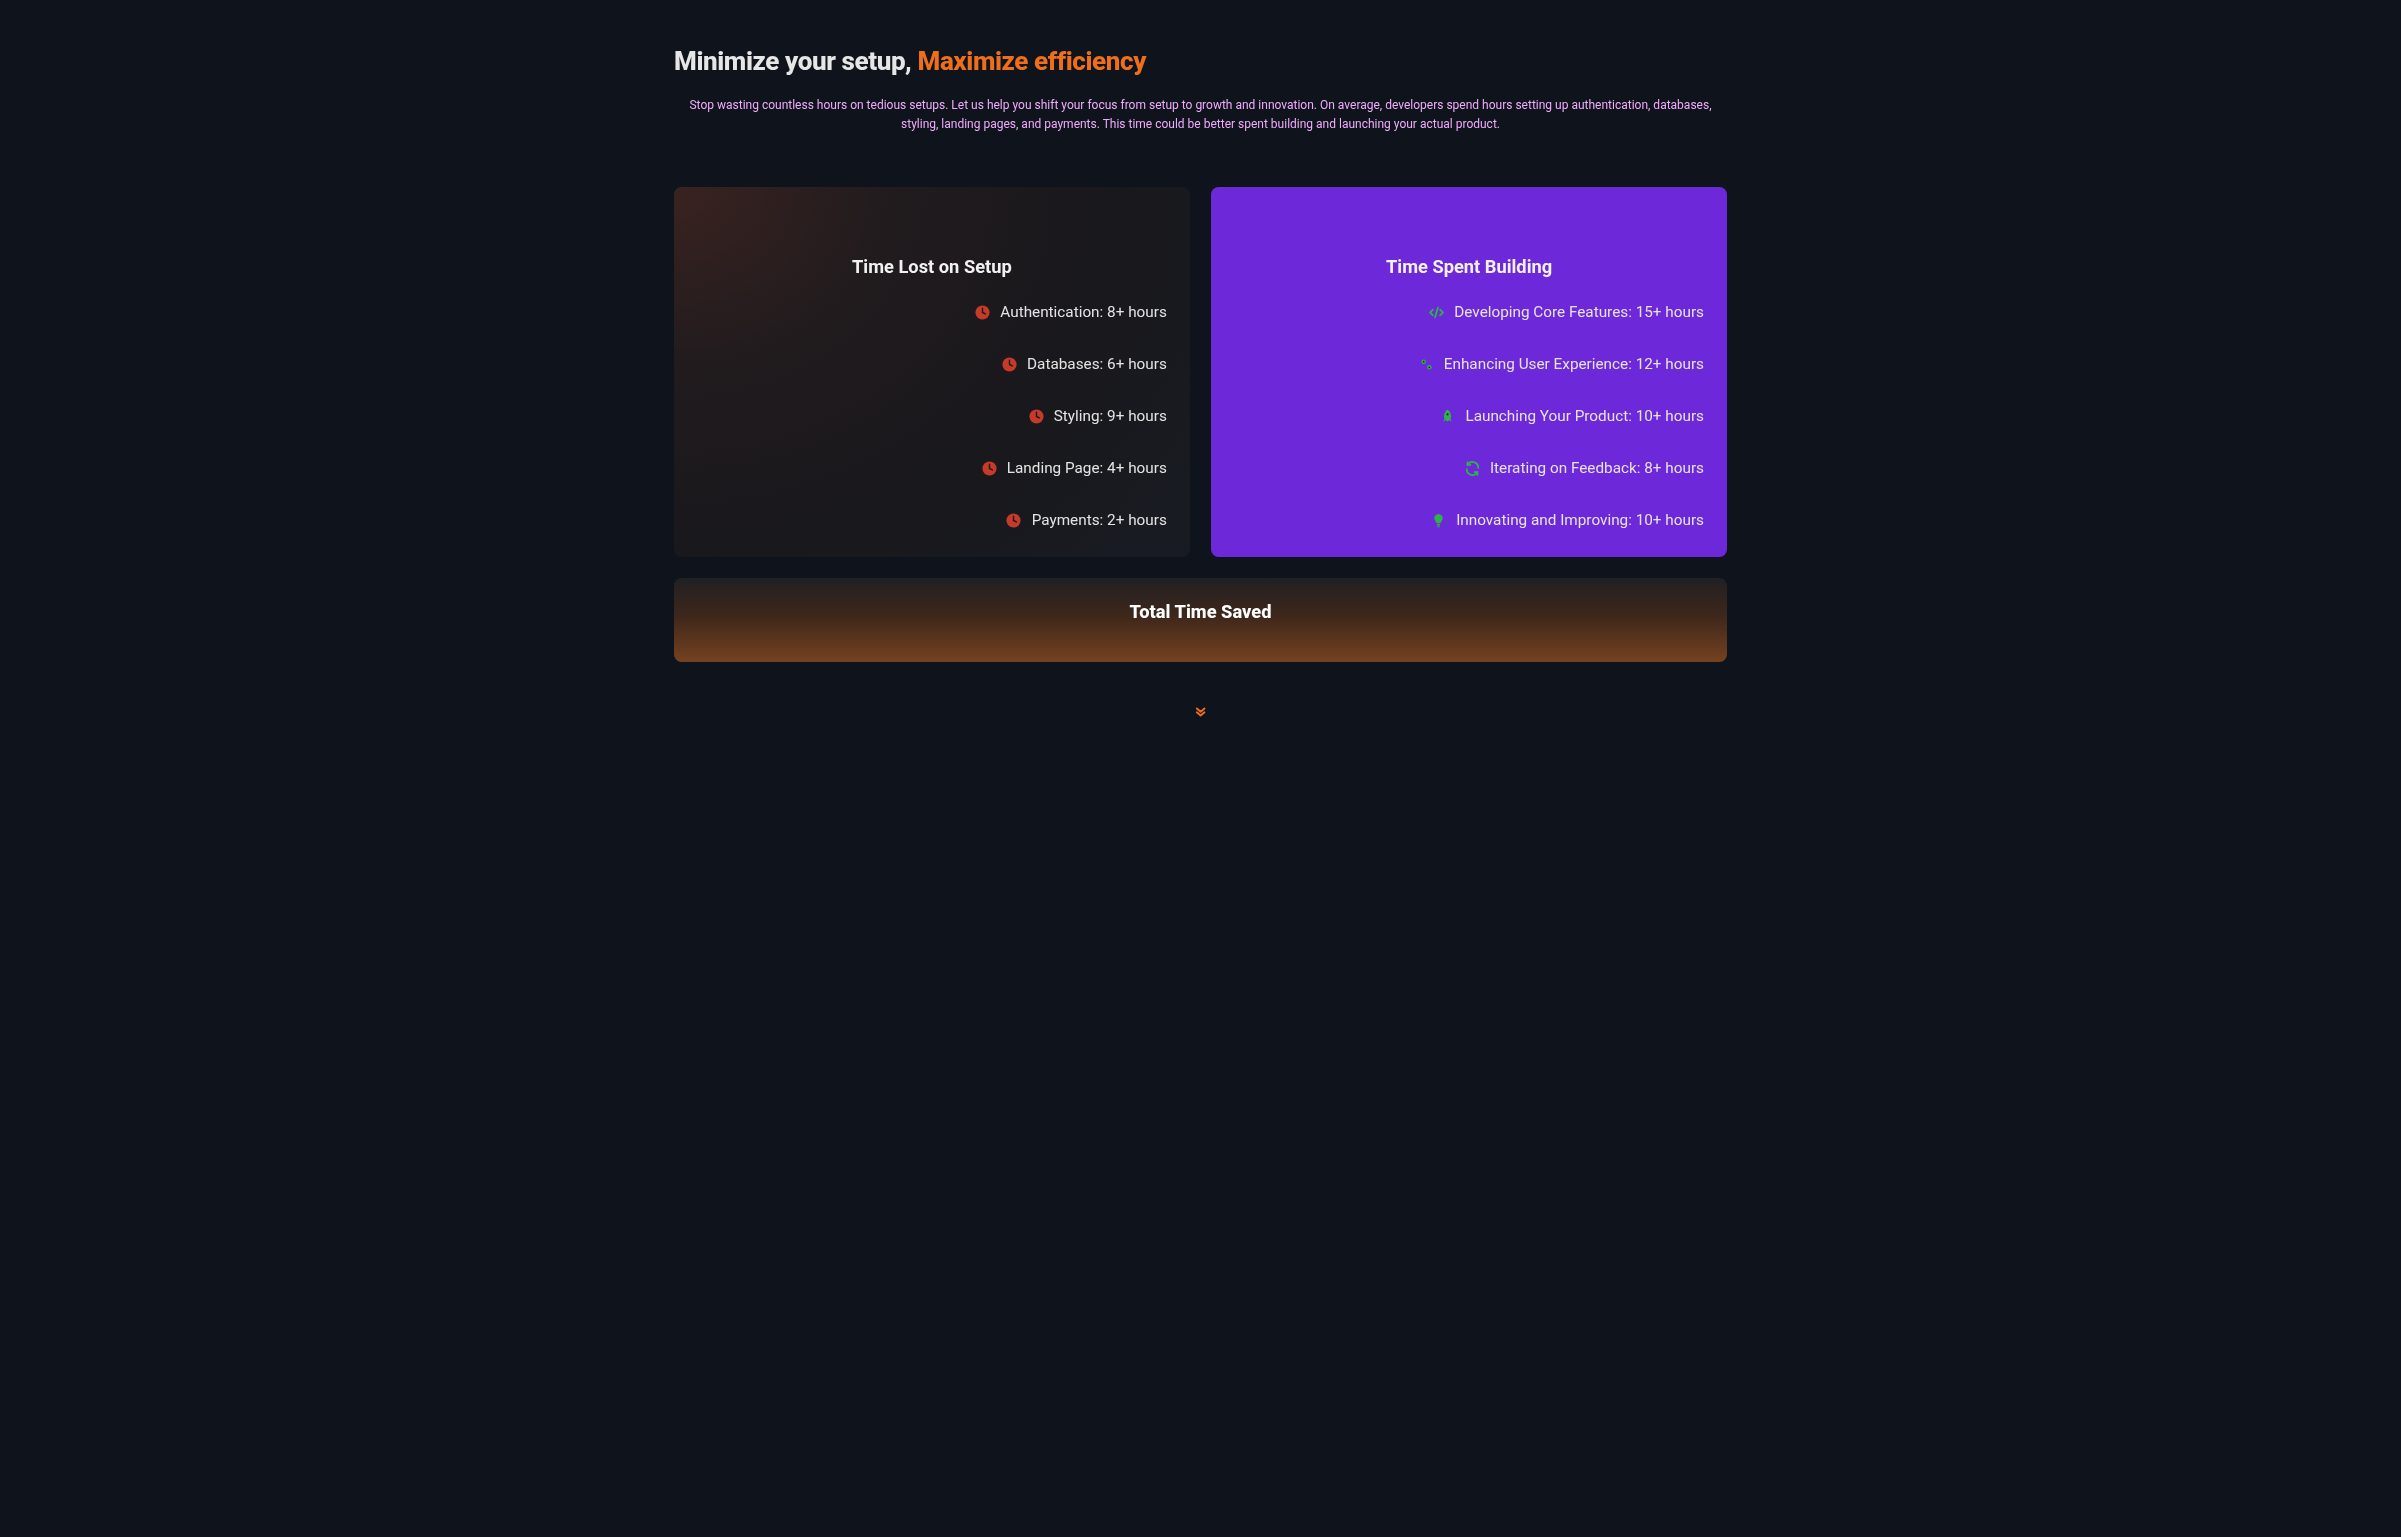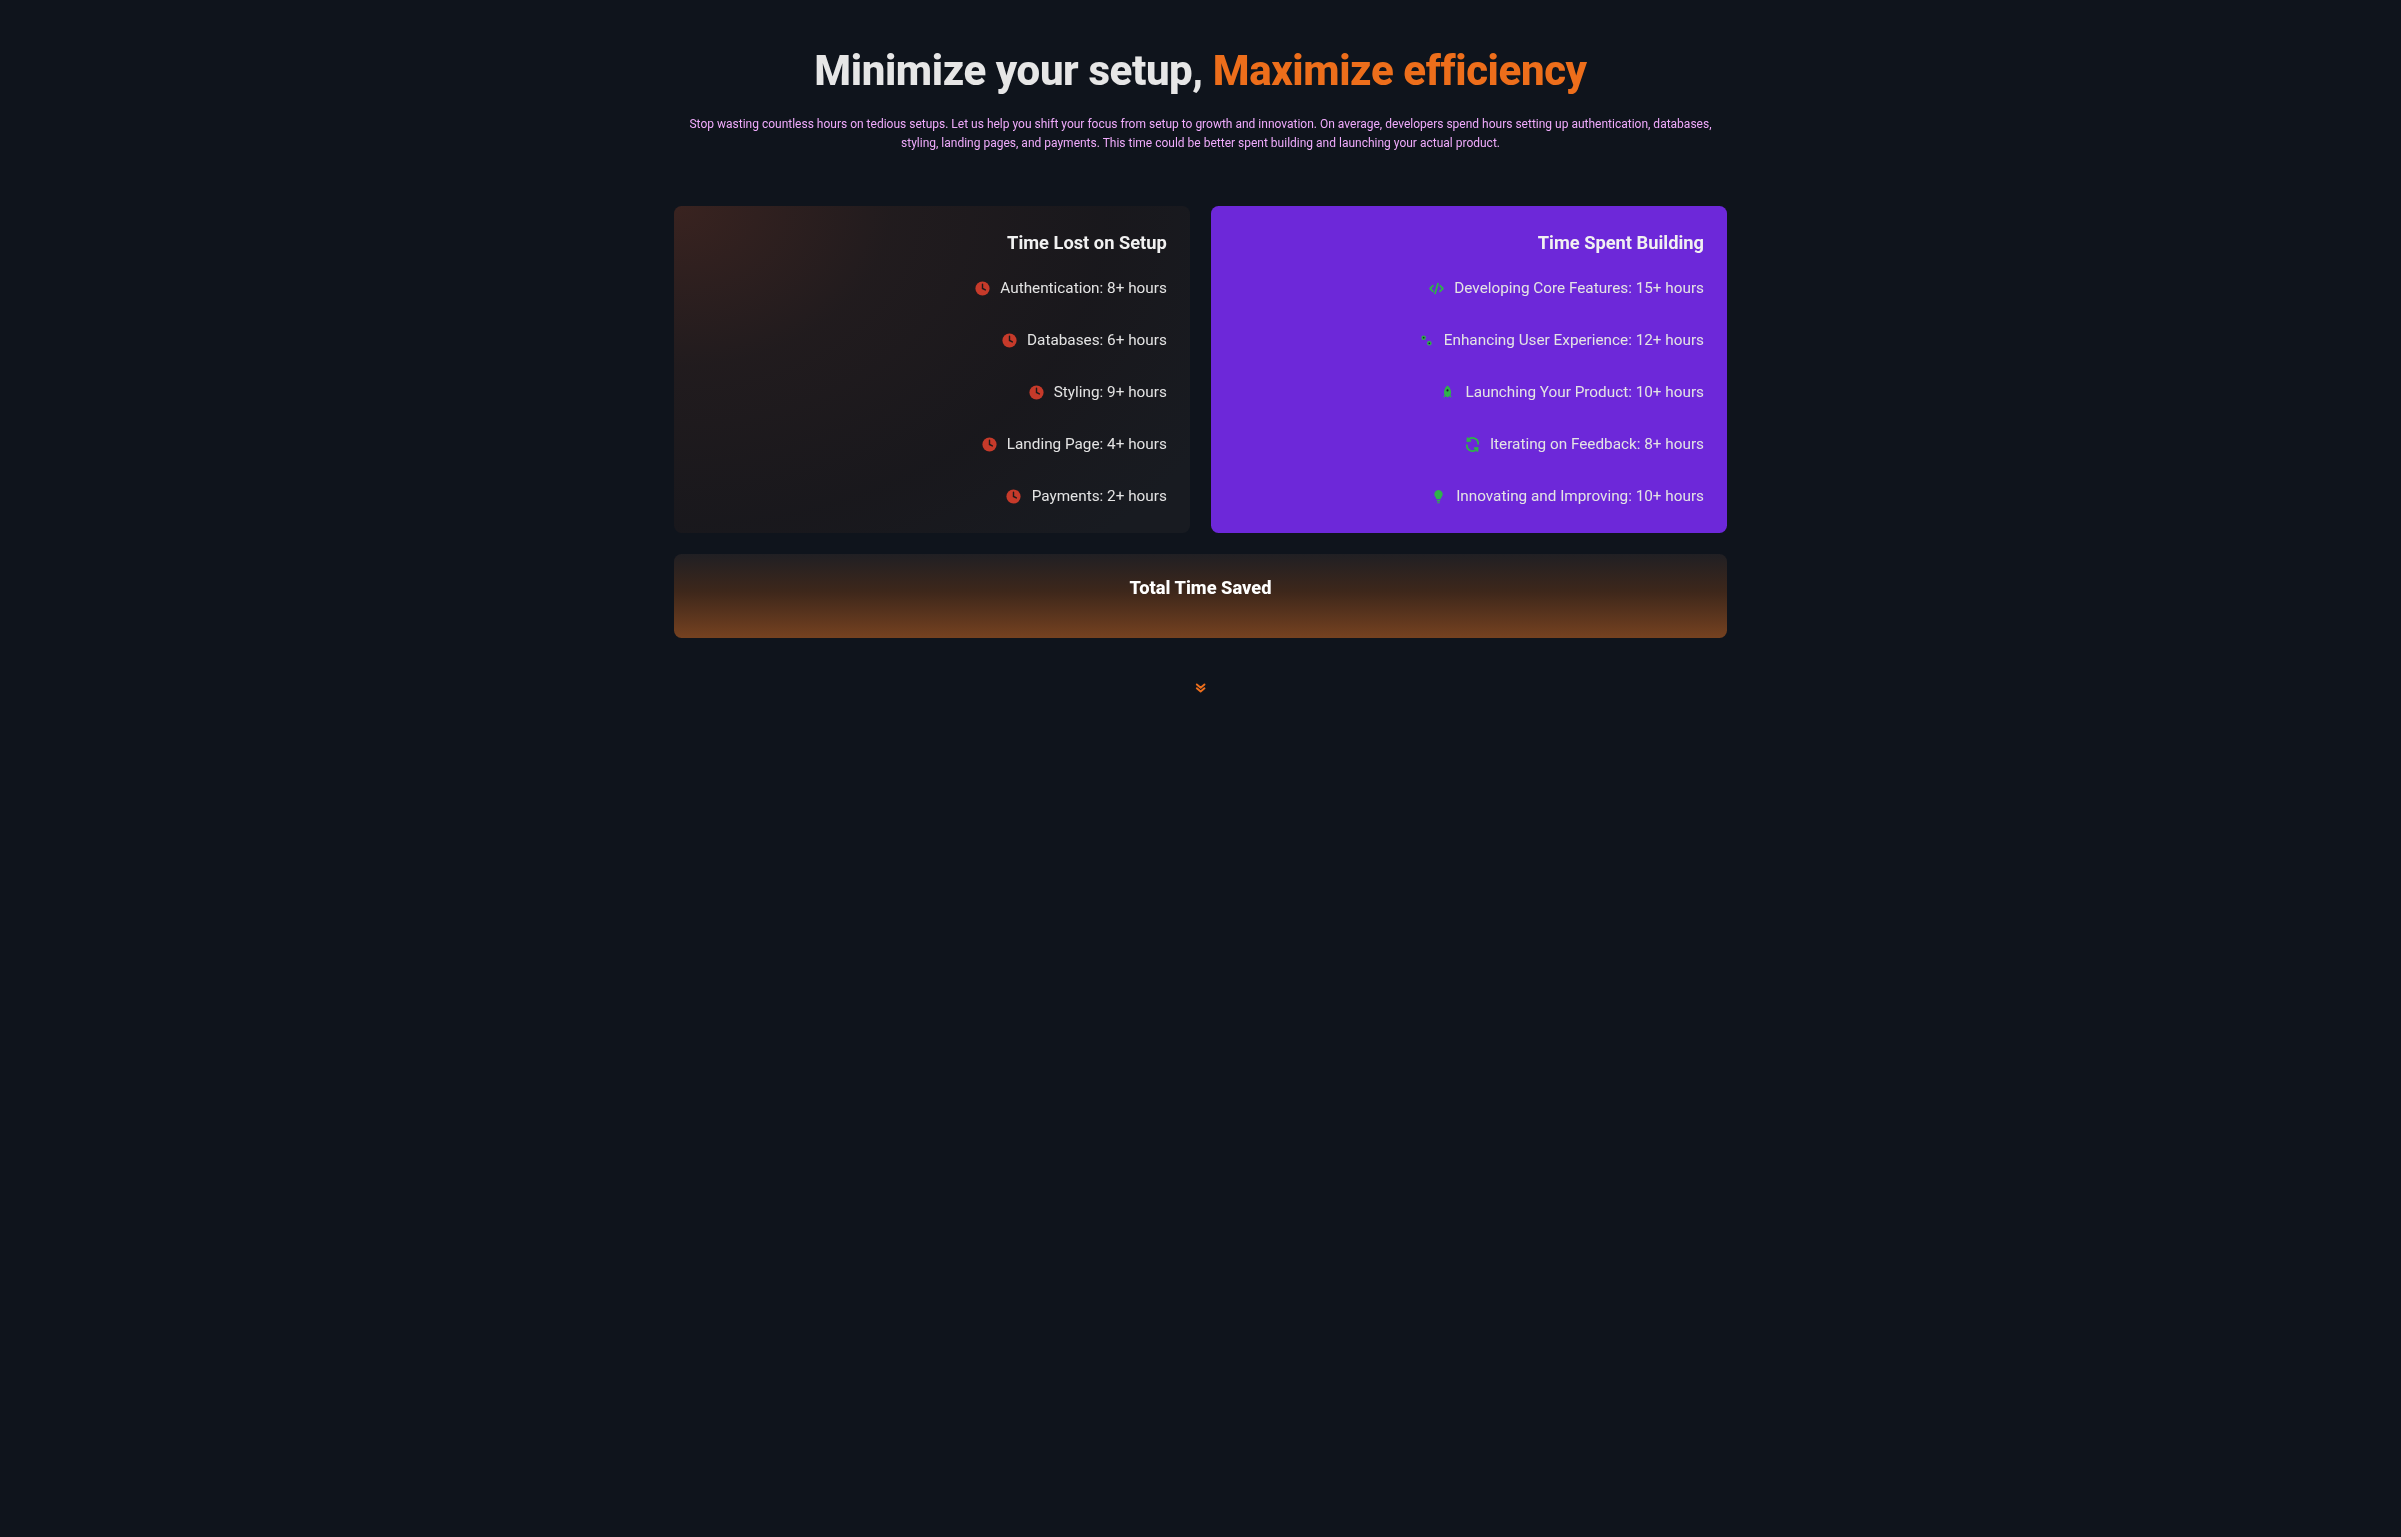--- a/index.html
+++ b/index.html
@@ -4,21 +4,21 @@
 <style>
   * { box-sizing: border-box; margin: 0; padding: 0; }
   body {
     background: #0f141c;
     color: #e6e6e6;
     font-family: -apple-system, BlinkMacSystemFont, "Segoe UI", Roboto, Helvetica, Arial, sans-serif;
     min-height: 100vh;
     padding: 46px 30.5px 61px;
   }
   .container { max-width: 1053px; margin: 0 auto; }
-  h1.title { text-align: center; font-size: 42px; font-weight: 800; letter-spacing: -0.4px; margin-bottom: 20px; }
+  h1.title { text-align: left; font-size: 26px; font-weight: 800; letter-spacing: -0.4px; margin-bottom: 20px; }
   h1.title .accent { color: #ed6e1b; }
   p.subtitle {
     text-align: center; font-size: 12px; line-height: 1.55; color: #f0abfc;
     max-width: 1053px; margin: 0 auto 54px;
   }
   .cards {
     display: grid;
     grid-template-columns: 1fr 1fr;
     gap: 21.4px;
     margin-bottom: 21.4px;
@@ -27,25 +27,26 @@
     border-radius: 7.6px;
     padding: 26px 23px 27.5px;
   }
   .card-lost {
     background: radial-gradient(120% 140% at 0% 0%, rgba(120,50,30,0.35) 0%, rgba(60,28,20,0.25) 35%, rgba(25,23,27,0.8) 70%, #181b21 100%), #181b21;
   }
   .card-build {
     background: #6d28d9;
   }
   .card h2 {
-    text-align: right;
+    text-align: center;
     font-size: 18.3px;
     font-weight: 700;
     color: #f1f1f1;
     margin-bottom: 26px;
+    margin-top: 43px;
   }
   .item-list { display: flex; flex-direction: column; gap: 34px; }
   .item {
     display: flex;
     align-items: center;
     justify-content: flex-end;
     gap: 9.2px;
     font-size: 15.3px;
     color: #e4e4e4;
   }

